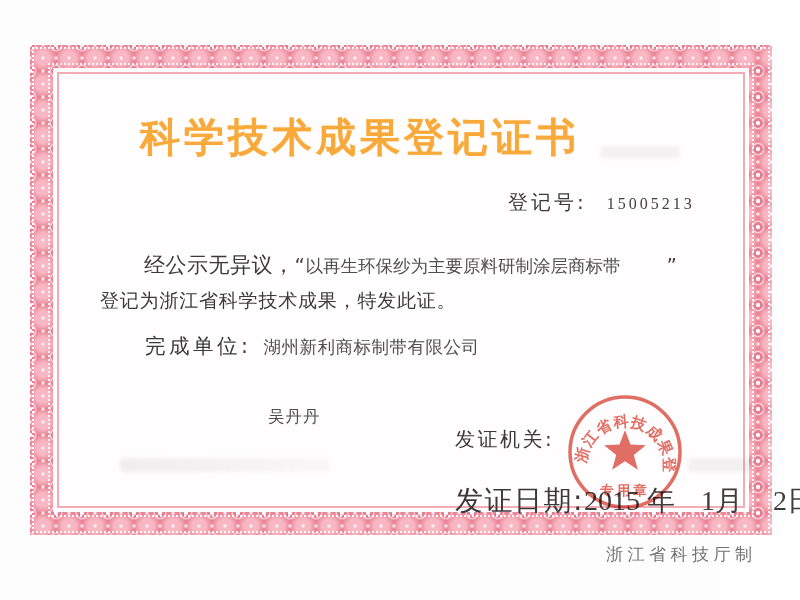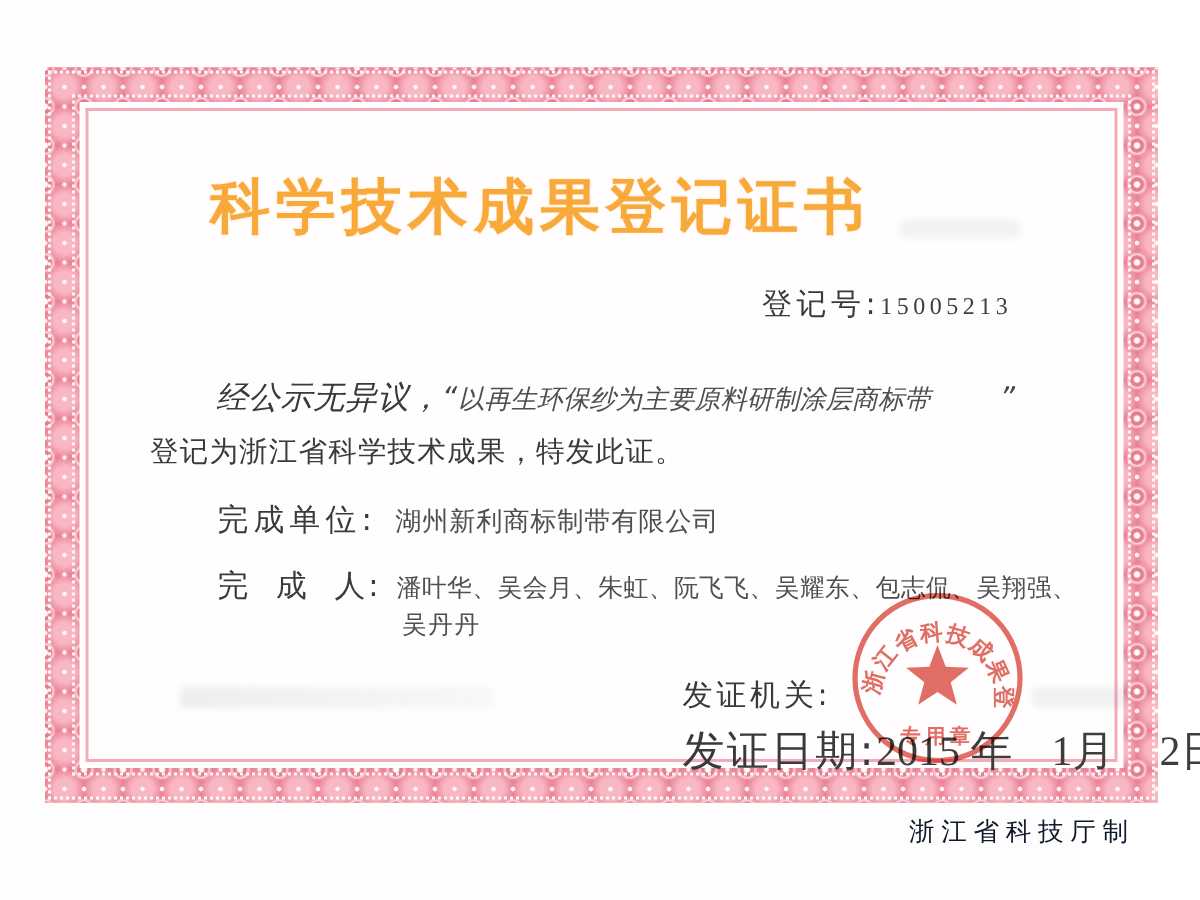--- a/index.html
+++ b/index.html
@@ -50,45 +50,45 @@
 
   
   .title{
     left:0;right:0;top:110px;text-align:center;
     font-size:40px;font-weight:bold;letter-spacing:4px;
     color:var(--title-gold);
     text-shadow:0 0 1px rgba(248,169,58,.6);
   }
   .reg-row{left:508px;top:189px;font-size:20px;letter-spacing:3px;white-space:nowrap;}
   .serif{font-family:"Liberation Serif","DejaVu Serif",serif;}
-  .reg-number{font-size:16px;letter-spacing:3px;margin-left:0;color:#41403e;}
+  .reg-number{font-size:16px;letter-spacing:3px;margin-left:20px;color:#41403e;}
 
-  .body-line1{left:144px;top:251px;font-size:21px;letter-spacing:.5px;white-space:nowrap;font-style:italic;}
+  .body-line1{left:144px;top:251px;font-size:21px;letter-spacing:.5px;white-space:nowrap;}
   .quote{font-size:20px;color:#454545;}
   .project-name{font-size:17.5px;color:var(--value-ink);letter-spacing:0;}
   .close-quote{margin-left:46px;}
   .body-line2{left:100px;top:288px;font-size:19px;letter-spacing:.8px;white-space:nowrap;}
 
   .unit-row{left:145px;top:332px;font-size:20.5px;white-space:nowrap;}
   .field-label{letter-spacing:3.5px;text-align:center;}
   .unit-value{font-size:17.5px;color:var(--value-ink);margin-left:12px;letter-spacing:.5px;font-family:Liberation Serif, serif;}
 
   .people-row{left:145px;top:376px;font-size:20.5px;white-space:nowrap;}
   .people-label{letter-spacing:2px;word-spacing:8px;}
   .people-names{font-size:16.5px;color:var(--value-ink);margin-left:10px;letter-spacing:.3px;}
   .people-line2{left:268px;top:406px;font-size:16.5px;color:var(--value-ink);letter-spacing:1px;}
 
-  .issuer-row{left:455px;top:450px;font-size:20px;letter-spacing:2.5px;white-space:nowrap;}
+  .issuer-row{left:455px;top:426px;font-size:20px;letter-spacing:2.5px;white-space:nowrap;}
   .date-row{left:455px;top:482px;font-size:28px;white-space:nowrap;}
   .date-label{letter-spacing:1.5px;}
   .date-part{color:#3e3d3b;}
   .date-month{margin-left:26px;}
   .date-day{margin-left:30px;}
 
-  .footer-maker{left:606px;top:543px;font-size:17px;letter-spacing:4.5px;color:#0f172a;white-space:nowrap;}
+  .footer-maker{left:606px;top:543px;font-size:17px;letter-spacing:4.5px;color:#737373;white-space:nowrap;}
 
   
   .seal{
     left:540px;top:367px;width:170px;height:170px;z-index:6;
     mix-blend-mode:multiply;opacity:.82;color:var(--seal-red);
   }
   .seal svg{width:100%;height:100%;display:block;}
   .seal text{fill:currentColor;font-family:"DejaVu Sans",sans-serif;font-weight:bold;}
 
   
@@ -117,23 +117,20 @@
   <div class="layer body-line1">
     <span>经公示无异议，</span><span class="quote">“</span><span class="project-name">以再生环保纱为主要原料研制涂层商标带</span><span class="quote close-quote">”</span>
   </div>
 
   <div class="layer body-line2">登记为浙江省科学技术成果，特发此证。</div>
 
   <div class="layer unit-row">
     <span class="field-label">完成单位:</span><span class="unit-value">湖州新利商标制带有限公司</span>
   </div>
 
-  <div class="layer people-row">
-    <span class="people-label">完 成 人:</span><span class="people-names">潘叶华、吴会月、朱虹、阮飞飞、吴耀东、包志侃、吴翔强、</span>
-  </div>
   <div class="layer people-line2">吴丹丹</div>
 
   <div class="layer issuer-row">
     <span>发证机关:</span>
   </div>
 
   <div class="layer date-row">
     <span class="date-label">发证日期:</span><span class="serif date-part">2015 年</span><span class="serif date-part date-month">1月</span><span class="serif date-part date-day">2日</span>
   </div>
 

